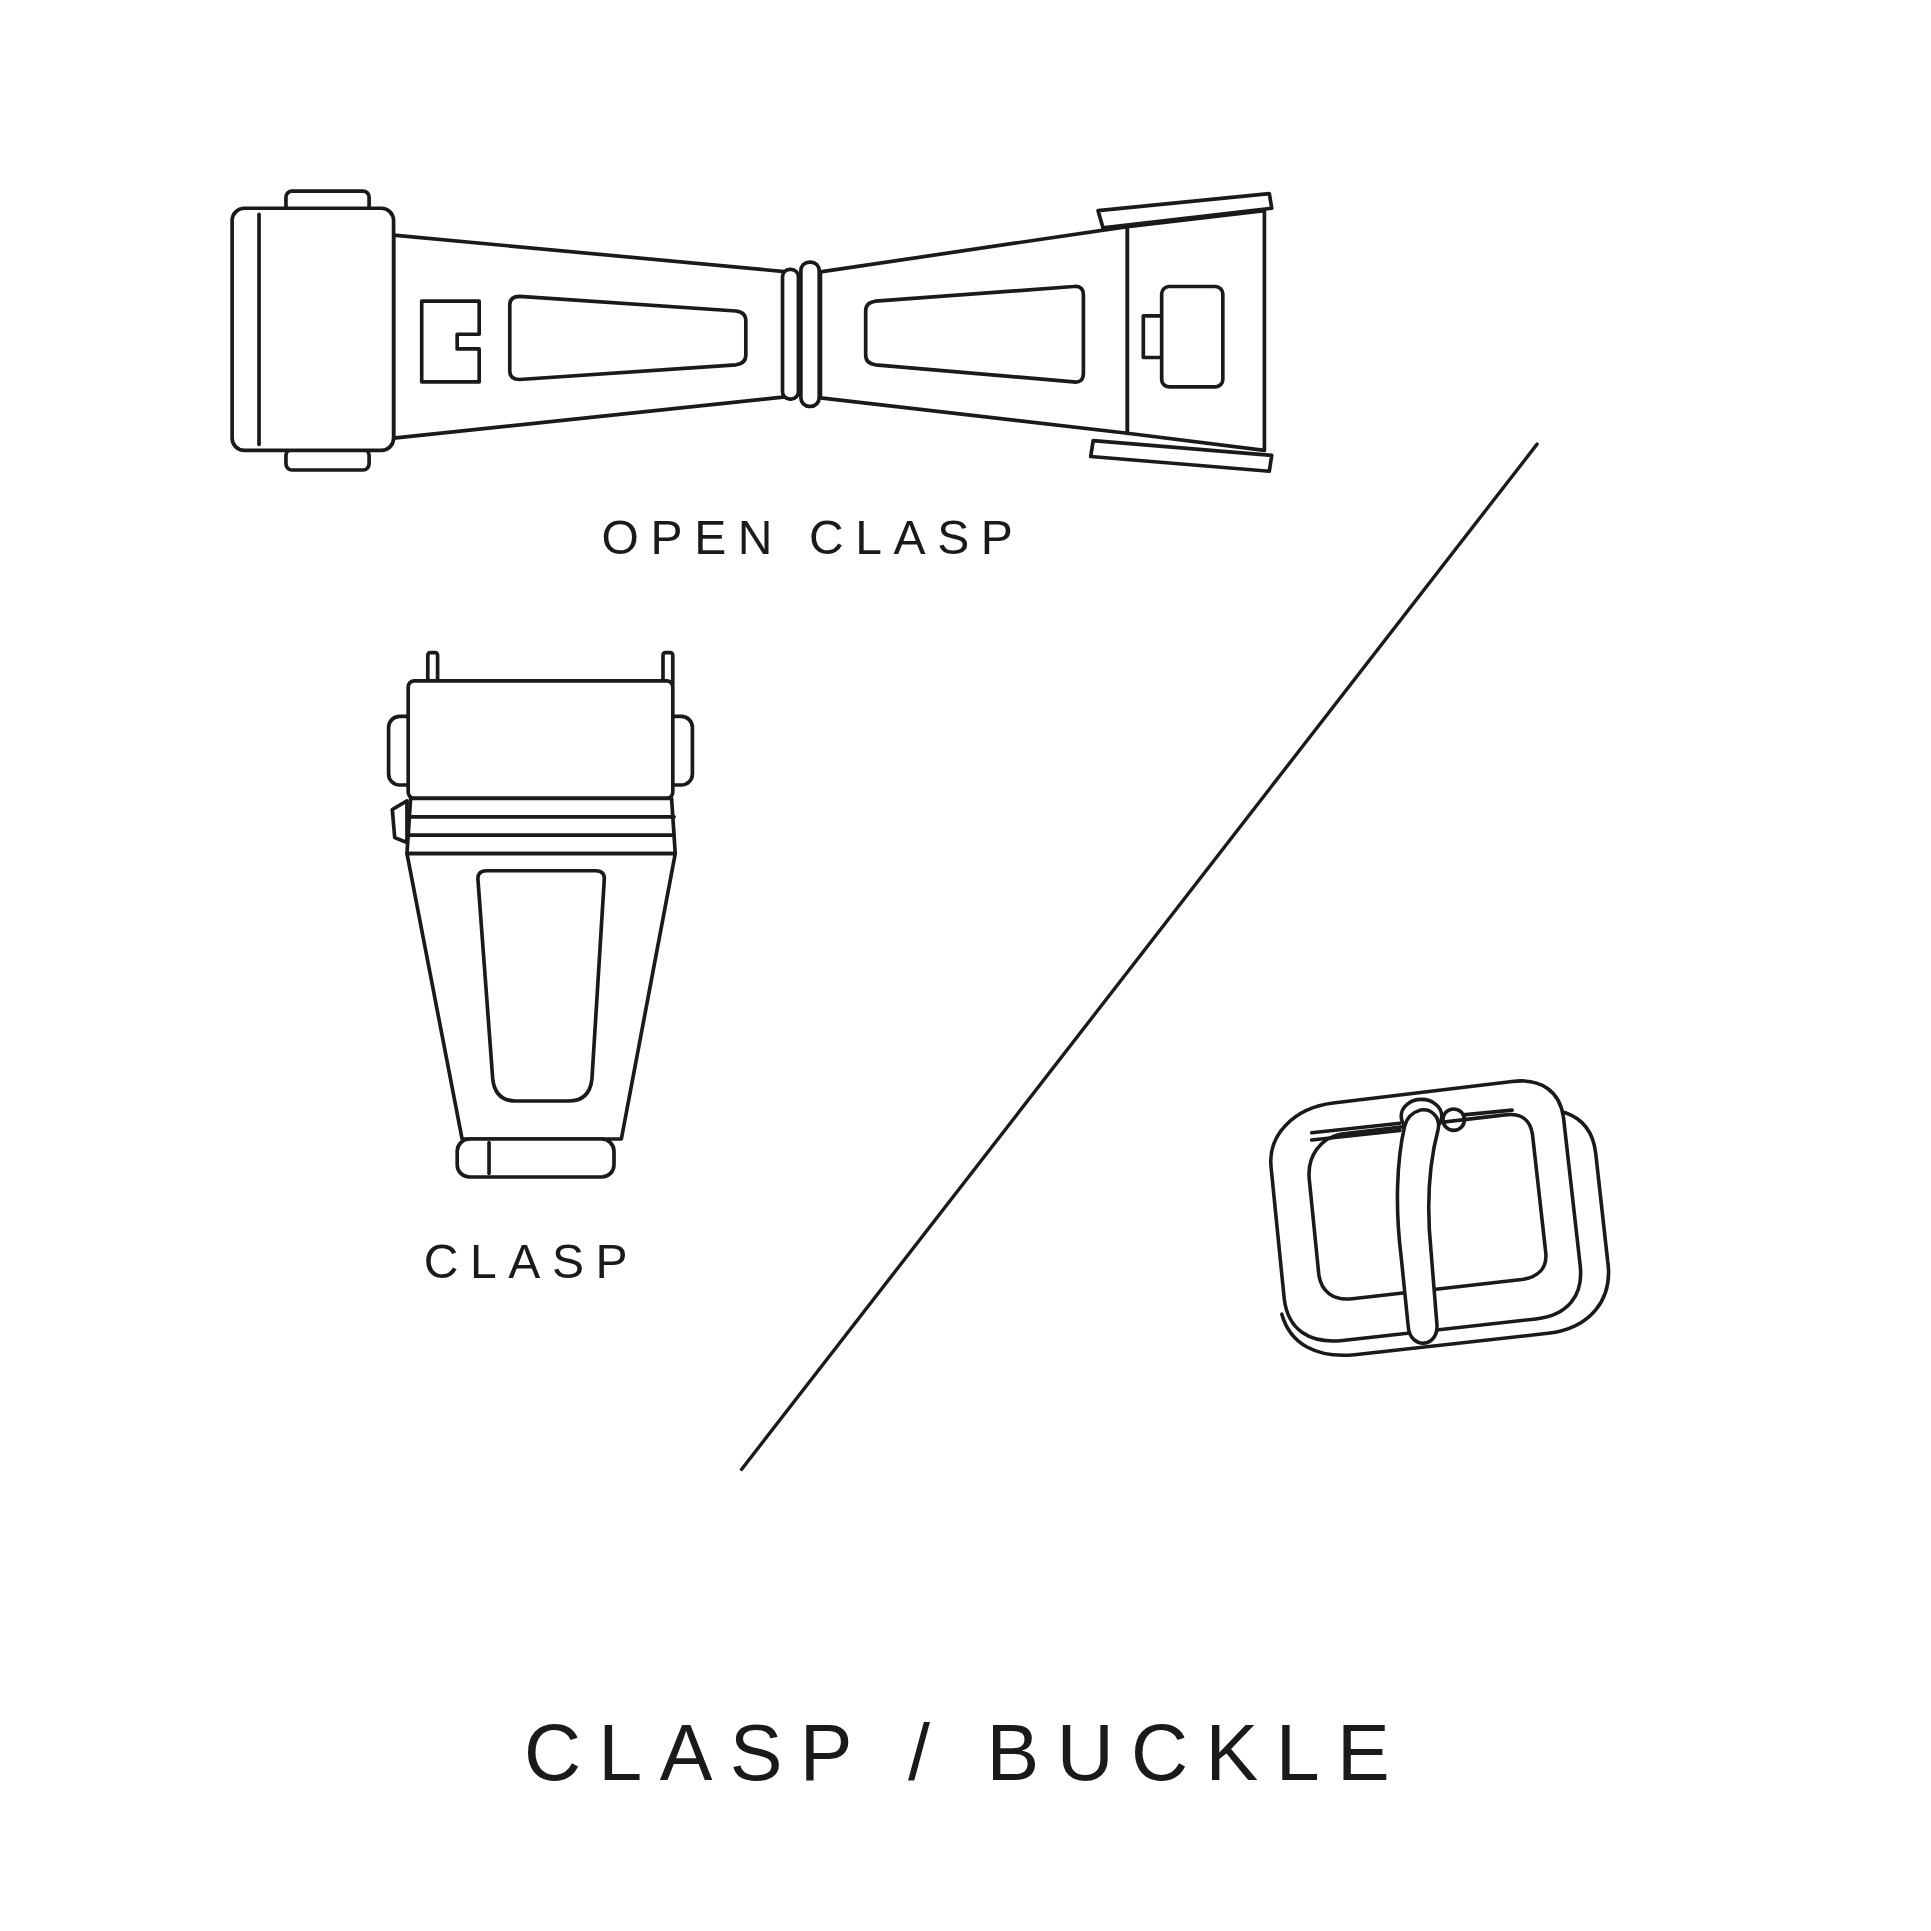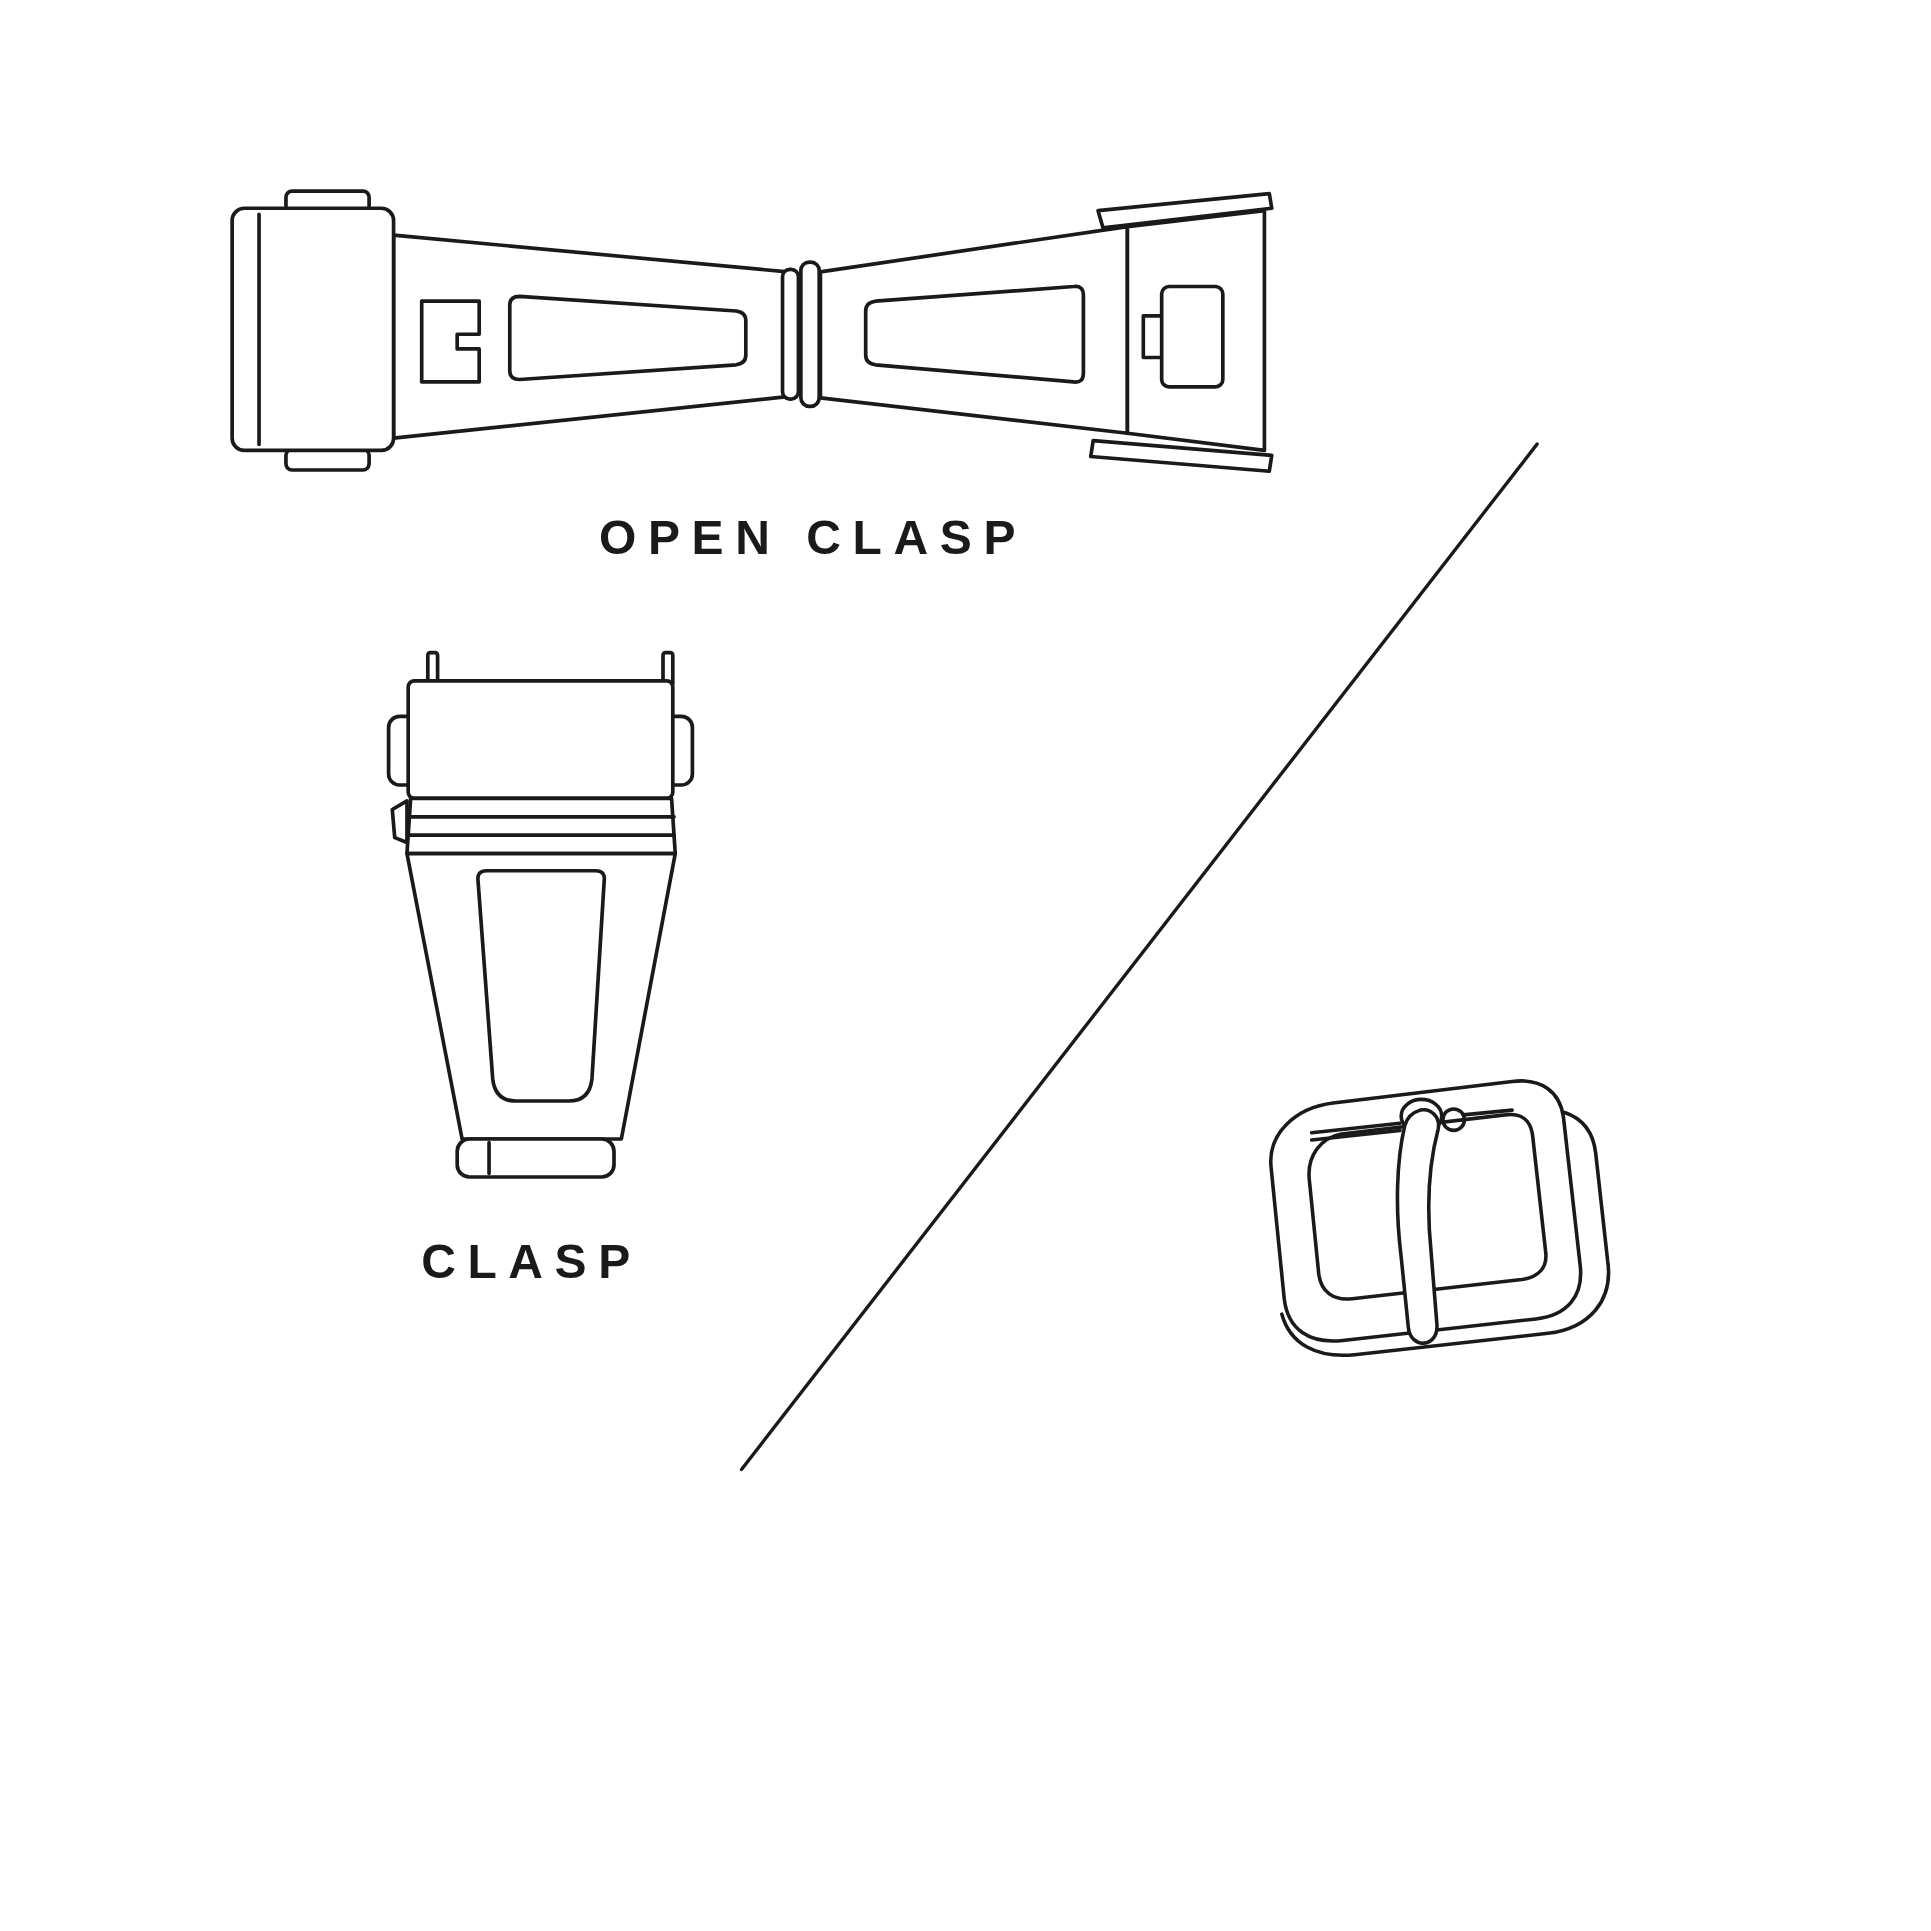--- a/index.html
+++ b/index.html
@@ -8,21 +8,21 @@
     width:1931px; height:1931px;
     font-family:"Liberation Sans", sans-serif;
     color:#1a1a1a;
     position:relative;
     overflow:hidden;
   }
   .page { position:relative; width:1931px; height:1931px; background:#ffffff; }
   .abs { position:absolute; }
   .caption {
     font-size:48px;
-    font-weight:700;
+    font-weight:400;
     letter-spacing:11.6px;
     text-align:center;
     color:#1a1a1a;
     white-space:nowrap;
   }
   .title {
     font-size:79px;
     font-weight:400;
     letter-spacing:17.4px;
     text-align:center;
@@ -112,15 +112,16 @@
     <path class="ln" d="M 70,67 L 144,59"></path>
     <path class="ln" d="M 197,46 L 238,42"></path>
 
     <ellipse class="shape" cx="162" cy="47" rx="17" ry="14"></ellipse>
 
     <circle class="ln" cx="189" cy="50" r="9"></circle>
 
     <path class="shape" d="M 148,55 C 141,85 140,125 145,165 L 151,224 C 153,243 176,241 175,222 L 170,160 C 166,120 168,88 176,58 C 178,48 170,40 161,42 C 154,44 150,48 148,55 Z"></path>
   </svg>
 
+  <div class="abs title" style="left:0; top:1707px; width:1931px;">CLASP / BUCKLE</div>
 
 </div>
 
 
 </body></html>

